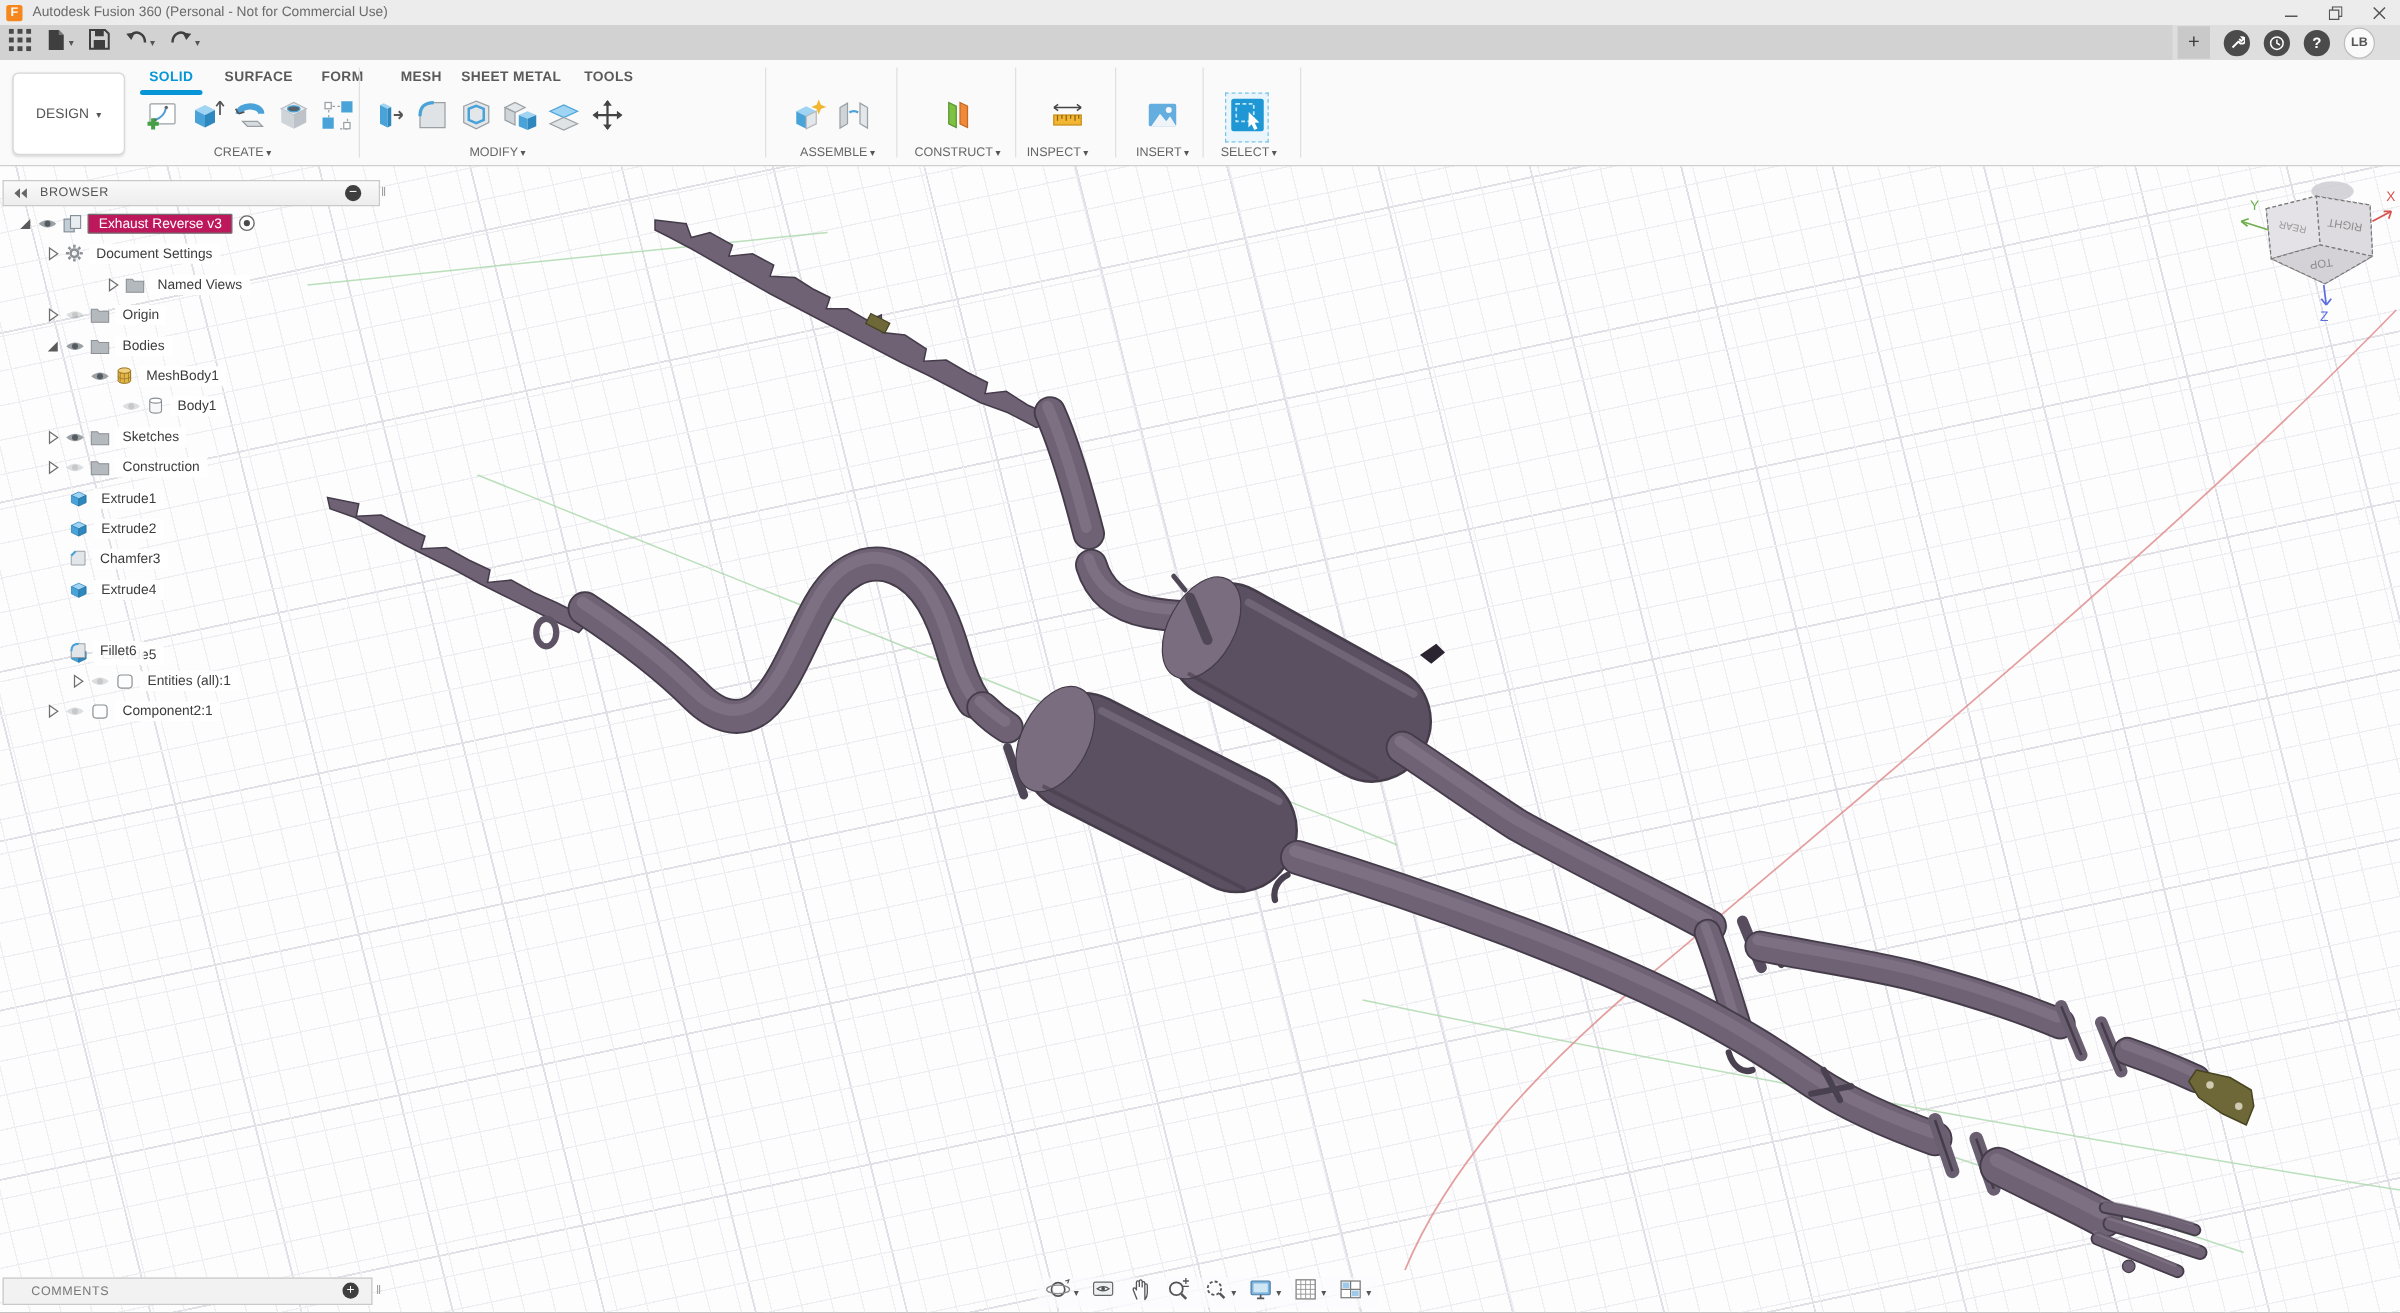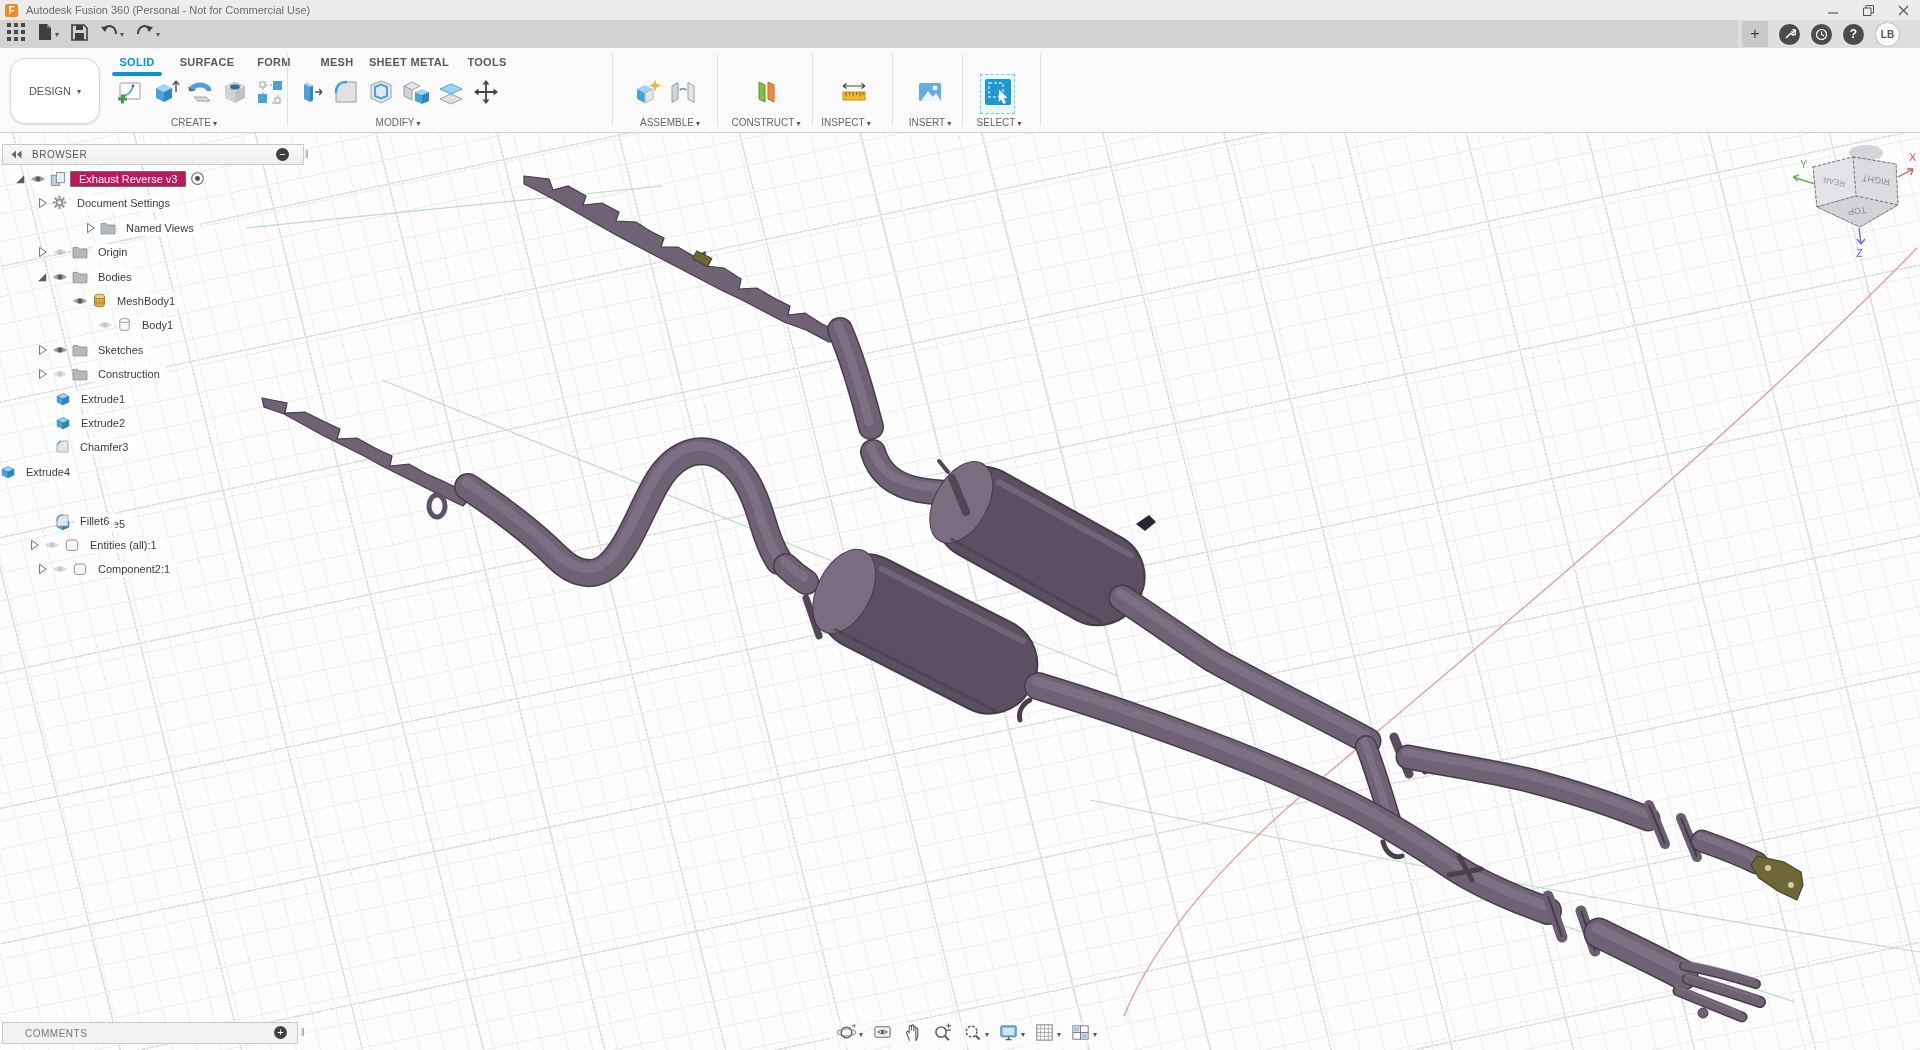--- a/index.html
+++ b/index.html
@@ -17,21 +17,21 @@
   .caret{font-size:8px;color:#555;margin-left:2px;}
   #doc-tab{position:absolute;left:886px;top:0;width:852px;height:28px;background:#fbfbfb;display:flex;align-items:center;border-left:1px solid #c4c4c4;}
   #doc-tab-title{font-size:12px;color:#4a4a4a;margin-left:8px;white-space:nowrap;}
   #tab-close{position:absolute;right:8px;top:4px;width:20px;height:20px;text-align:center;line-height:19px;font-size:14px;color:#777;}
   #right-zone{position:absolute;left:1738px;top:0;width:182px;height:28px;background:#dedede;display:flex;align-items:center;}
   #new-tab{width:26px;height:26px;margin-left:4px;background:#c9c9c9;color:#3d3d3d;font-size:16px;text-align:center;line-height:25px;}
   .hdr-circle{width:21px;height:21px;border-radius:50%;background:#4b4b4b;margin-left:11px;display:flex;align-items:center;justify-content:center;color:#fff;font-size:12px;font-weight:bold;}
   #avatar{width:23px;height:23px;border-radius:50%;background:#fafafa;border:1px solid #bdbdbd;margin-left:11px;color:#555;font-size:10px;font-weight:bold;display:flex;align-items:center;justify-content:center;}
   
   #ribbon{position:absolute;left:0;top:48px;width:1920px;height:84px;background:#fafafa;border-bottom:1px solid #cfcfcf;}
-  #design-btn{position:absolute;left:10px;top:10px;width:88px;height:64px;background:#fff;border:1px solid #d8d8d8;border-radius:15px;box-shadow:0 1px 2px rgba(0,0,0,.12);font-size:11px;color:#555;display:flex;align-items:center;justify-content:center;gap:4px;}
+  #design-btn{position:absolute;left:10px;top:10px;width:88px;height:64px;background:#fff;border:1px solid #d8d8d8;border-radius:5px;box-shadow:0 1px 2px rgba(0,0,0,.12);font-size:11px;color:#555;display:flex;align-items:center;justify-content:center;gap:4px;}
   .rtab{position:absolute;top:8px;transform:translateX(-50%);font-size:11px;font-weight:bold;color:#5a5a5a;letter-spacing:.3px;}
   .rtab.active{color:#0696d7;}
   .rtab-underline{position:absolute;top:24px;height:4px;background:#0696d7;border-radius:2px;}
   .rgroup{position:absolute;top:26px;display:flex;}
   .rbtn{width:35px;height:40px;display:flex;align-items:center;justify-content:center;}
   .rbtn svg{width:30px;height:30px;}
   .rbtn.sel{outline:1px dashed #79c3e8;outline-offset:-1px;background:#eaf6fc;}
   .glabel{position:absolute;top:69px;transform:translateX(-50%);font-size:10px;color:#666;white-space:nowrap;}
   .gdivider{position:absolute;top:6px;width:1px;height:72px;background:#e0e0e0;}
   
@@ -686,21 +686,21 @@
       </div>
       <div class="trow" style="top:268px;padding-left:55px;" data-interactable="true">
         <span class="slot" data-interactable="false">
           <svg viewBox="0 0 15 15" width="15" height="15">
             <path d="M5.5,2 H13 V13 H2 V5.5 Z" fill="#e2e6e9" stroke="#9aa0a4" stroke-width=".8"></path>
             <path d="M5.5,2 L2,5.5" stroke="#4aa3d8" stroke-width="1.7"></path>
           </svg>
         </span>
         <span class="tlabel" data-interactable="true">Chamfer3</span>
       </div>
-      <div class="trow" style="top:293px;" data-interactable="true">
+      <div class="trow" style="top:293px;padding-left:55px;" data-interactable="true">
         <span class="slot" data-interactable="false">
           <svg viewBox="0 0 15 15" width="16" height="16">
             <path d="M2,5 L7.5,2.4 13,5 7.5,7.6 Z" fill="#9fd4f2" stroke="#2e87bd" stroke-width=".6"></path>
             <path d="M2,5 L7.5,7.6 V13 L2,10.4 Z" fill="#4aa3d8" stroke="#2e87bd" stroke-width=".6"></path>
             <path d="M13,5 L7.5,7.6 V13 L13,10.4 Z" fill="#2e87bd" stroke="#24719f" stroke-width=".6"></path>
           </svg>
         </span>
         <span class="tlabel" data-interactable="true">Extrude4</span>
       </div>
       <div class="trow" style="top:317px;padding-left:55px;margin-top:28px;" data-interactable="true">
@@ -715,21 +715,21 @@
       </div>
       <div class="trow" style="top:342px;padding-left:55px;" data-interactable="true">
         <span class="slot" data-interactable="false">
           <svg viewBox="0 0 15 15" width="15" height="15">
             <path d="M13,13 H2 V8 Q2,2 8,2 h5 Z" fill="#e2e6e9" stroke="#9aa0a4" stroke-width=".8"></path>
             <path d="M2,8 Q2,2 8,2" fill="none" stroke="#4aa3d8" stroke-width="1.7"></path>
           </svg>
         </span>
         <span class="tlabel" data-interactable="true">Fillet6</span>
       </div>
-      <div class="trow" style="top:366px;padding-left:28px;" data-interactable="true">
+      <div class="trow" style="top:366px;padding-left:56px;" data-interactable="true">
         <span class="slot" data-interactable="true">
           <svg viewBox="0 0 12 12" width="12" height="12">
             <path d="M3.6,1.4 L10.2,6 3.6,10.6 Z" fill="#fdfdfd" stroke="#6f6f6f"></path>
           </svg>
         </span>
         <span class="slot eye-hidden" data-interactable="true">
           <svg viewBox="0 0 16 12" width="16" height="12">
             <path d="M1,6 Q8,0 15,6 Q8,12 1,6 Z" fill="#9aa0a4"></path>
             <circle cx="8" cy="6" r="2.4" fill="#555b60"></circle>
           </svg>

